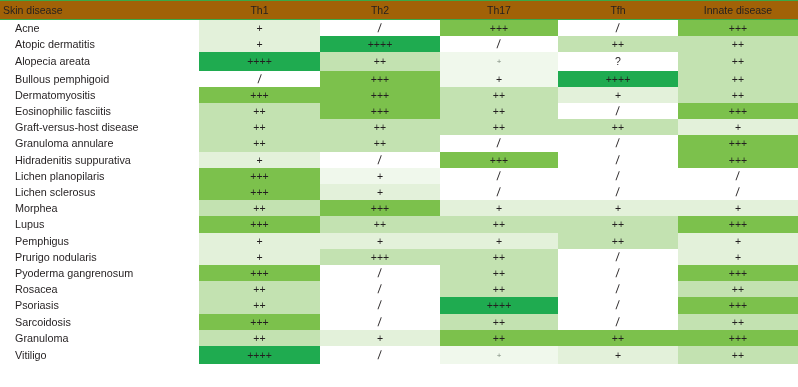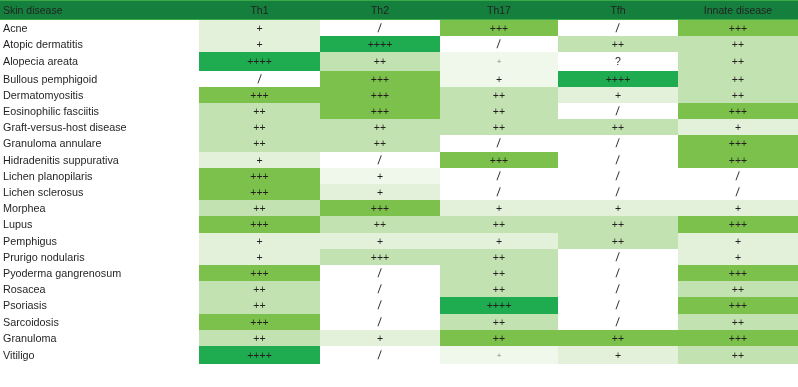--- a/index.html
+++ b/index.html
@@ -39,38 +39,38 @@
   col.c-val     { width: 121px; }
   col.c-val2    { width: 120px; }
   col.c-val3    { width: 118px; }
   col.c-val4    { width: 120px; }
   col.c-val5    { width: 120px; }
 
   thead th {
     font-size: 11px;
     text-align: center;
     padding-bottom: 2px;
-    background: #15803d;
+    background: #a16207;
   }
   thead th.h-disease {
     text-align: left;
     padding-left: 3px;
   }
   thead tr.head-row th {
     border-top: 1.6px solid #3aa948;
     border-bottom: 1.4px solid #3aa948;
     height: 18px;
     line-height: 17px;
   }
   tbody td {
     text-align: center;
   }
   tbody td.disease {
     text-align: left;
-    padding-left: 3px;
+    padding-left: 15px;
     background: #ffffff;
     white-space: nowrap;
     font-size: 10.8px;
   }
   
   .lv-none { background: #ffffff; }
   .lv-0    { background: #f0f8ec; }
   .lv-1    { background: #e3f1da; }
   .lv-2    { background: #c3e2b1; }
   .lv-3    { background: #7cc14c; }

